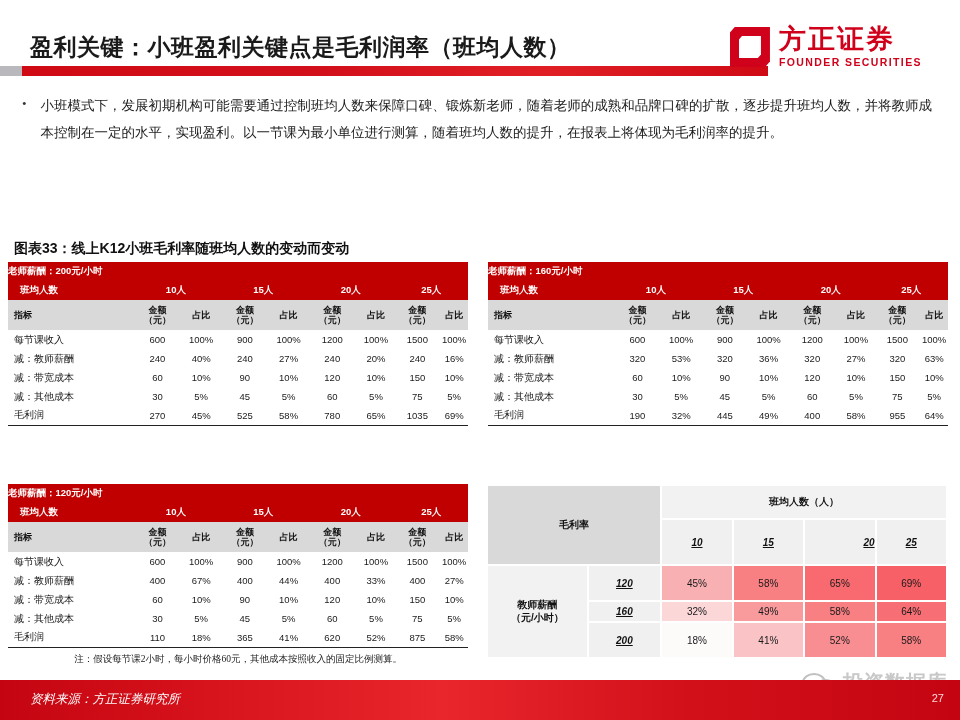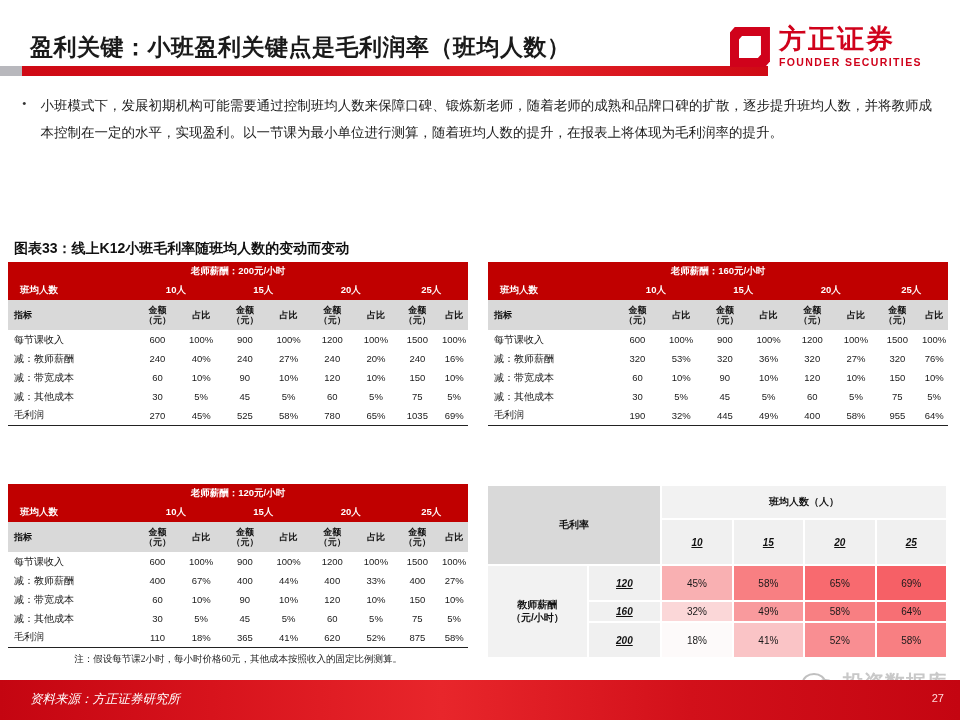--- a/index.html
+++ b/index.html
@@ -50,21 +50,21 @@
 
   
   .fig-cap { position: absolute; left: 14px; top: 240px; font-size: 14px; font-weight: bold; color: #111;
              font-family: "Liberation Sans", "DejaVu Sans", sans-serif; }
 
   
   .dtable { position: absolute; border-collapse: collapse; }
   .dtable table { border-collapse: collapse; width: 100%; table-layout: fixed; }
   .dtable td, .dtable th { padding: 0; }
 
-  .t-salary { background: #c00000; color: #fff; font-weight: bold; font-size: 9.5px; text-align: center;
+  .t-salary { background: #c00000; color: #fff; font-weight: bold; font-size: 9.5px; text-align: left;
               padding: 3px 0 3px 6px; height: 18px;
               font-family: "Liberation Sans", "DejaVu Sans", sans-serif; }
   .t-size   { background: #c00000; color: #fff; font-weight: bold; font-size: 9.5px; height: 20px;
               font-family: "Liberation Sans", "DejaVu Sans", sans-serif; }
   .t-size.lbl { text-align: left; padding-left: 12px; }
   .t-size.val { text-align: center; }
   .t-sub { background: #d9d9d9; color: #111; font-weight: bold; font-size: 9px; height: 30px;
            font-family: "Liberation Sans", "DejaVu Sans", sans-serif; }
   .t-sub.lbl { text-align: left; padding-left: 6px; }
   .t-sub.val { text-align: center; line-height: 1.15; }
@@ -286,21 +286,21 @@
           </tr>
           <tr class="t-row">
             <td class="lbl">减：教师薪酬</td>
             <td class="val">320</td>
             <td class="val">53%</td>
             <td class="val">320</td>
             <td class="val">36%</td>
             <td class="val">320</td>
             <td class="val">27%</td>
             <td class="val">320</td>
-            <td class="val">76%</td>
+            <td class="val">63%</td>
           </tr>
           <tr class="t-row">
             <td class="lbl">减：带宽成本</td>
             <td class="val">60</td>
             <td class="val">10%</td>
             <td class="val">90</td>
             <td class="val">10%</td>
             <td class="val">120</td>
             <td class="val">10%</td>
             <td class="val">150</td>
@@ -438,21 +438,21 @@
           <col style="width:15.5%">
         </colgroup>
       <tbody class="matrix-body">
           <tr>
             <td class="m-corner" colspan="2" rowspan="2" style="height:66px;">毛利率</td>
             <td class="m-top" colspan="4" style="height:32px;">班均人数（人）</td>
           </tr>
           <tr>
             <td class="m-colh" style="height:32px;">10</td>
             <td class="m-colh" style="height:32px;">15</td>
-            <td class="m-colh" style="height:44px;">20</td>
+            <td class="m-colh" style="height:44px;text-align:right;">20</td>
             <td class="m-colh" style="height:32px;">25</td>
           </tr>
           <tr>
             <td class="m-rowgrp" rowspan="3">教师薪酬<br>（元/小时）</td>
             <td class="m-rowh" style="height:34px;">120</td>
             <td class="m-cell" style="background:#f9b0b2;">45%</td>
             <td class="m-cell" style="background:#f87f82;">58%</td>
             <td class="m-cell" style="background:#f86a6f;">65%</td>
             <td class="m-cell" style="background:#f66066;">69%</td>
           </tr>

